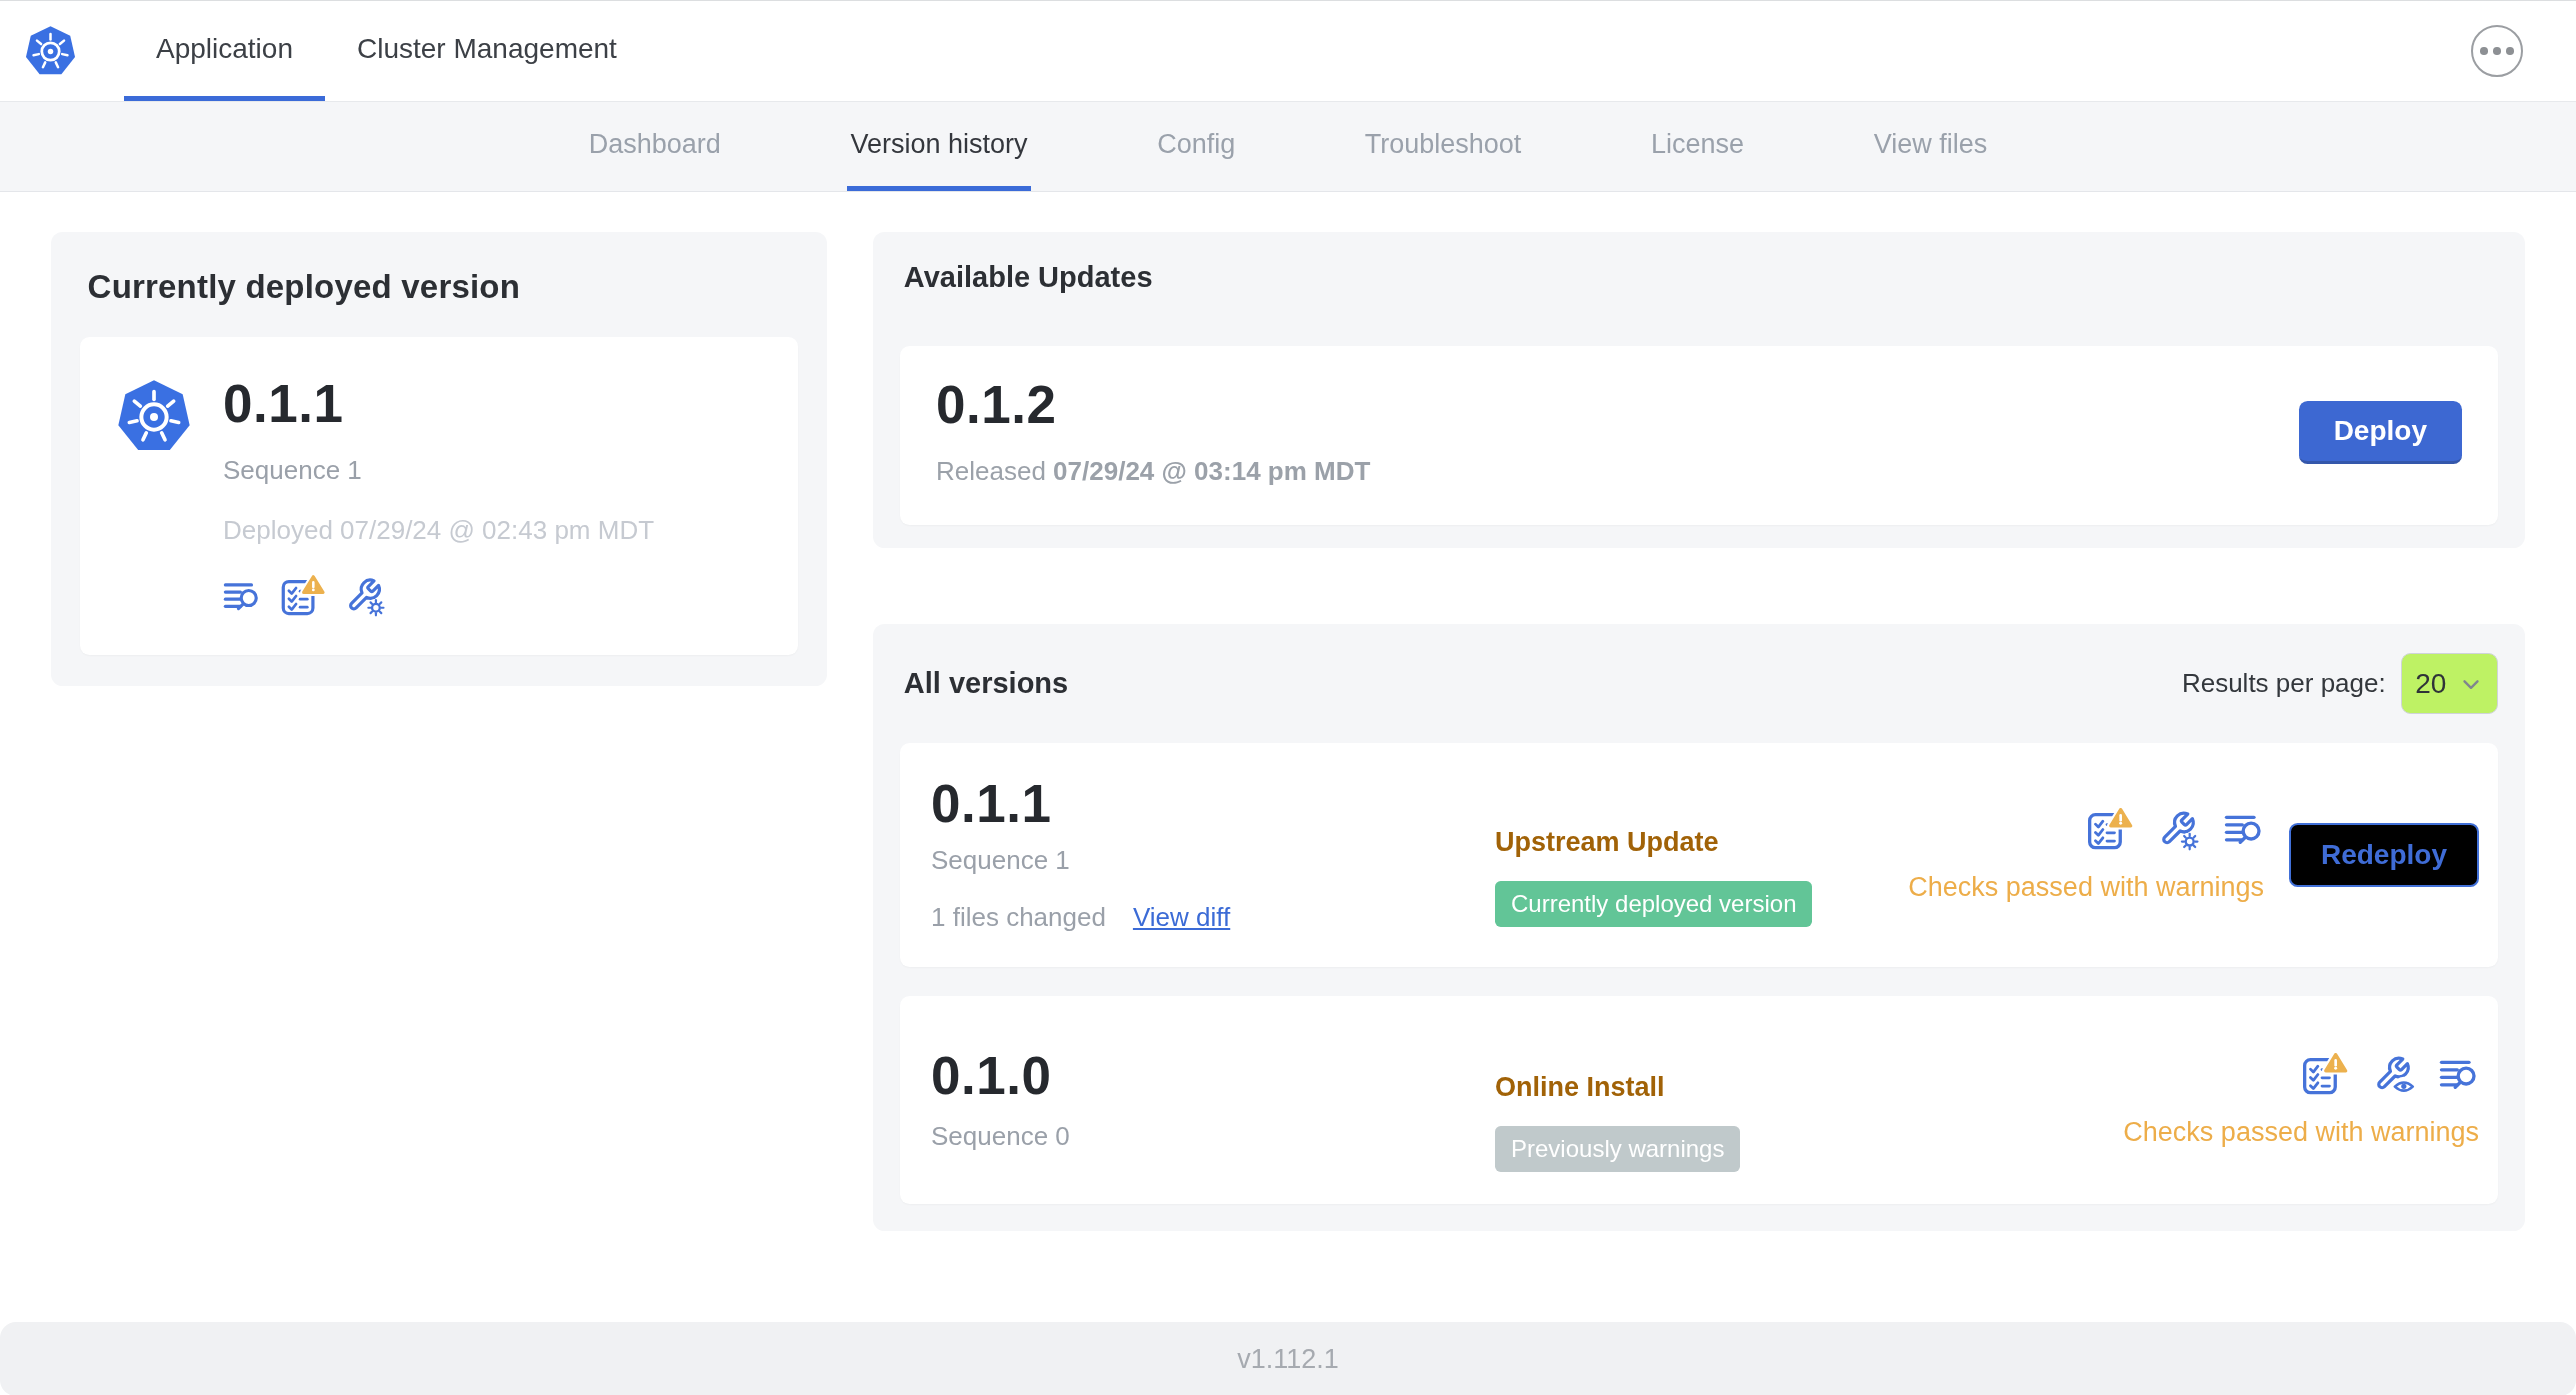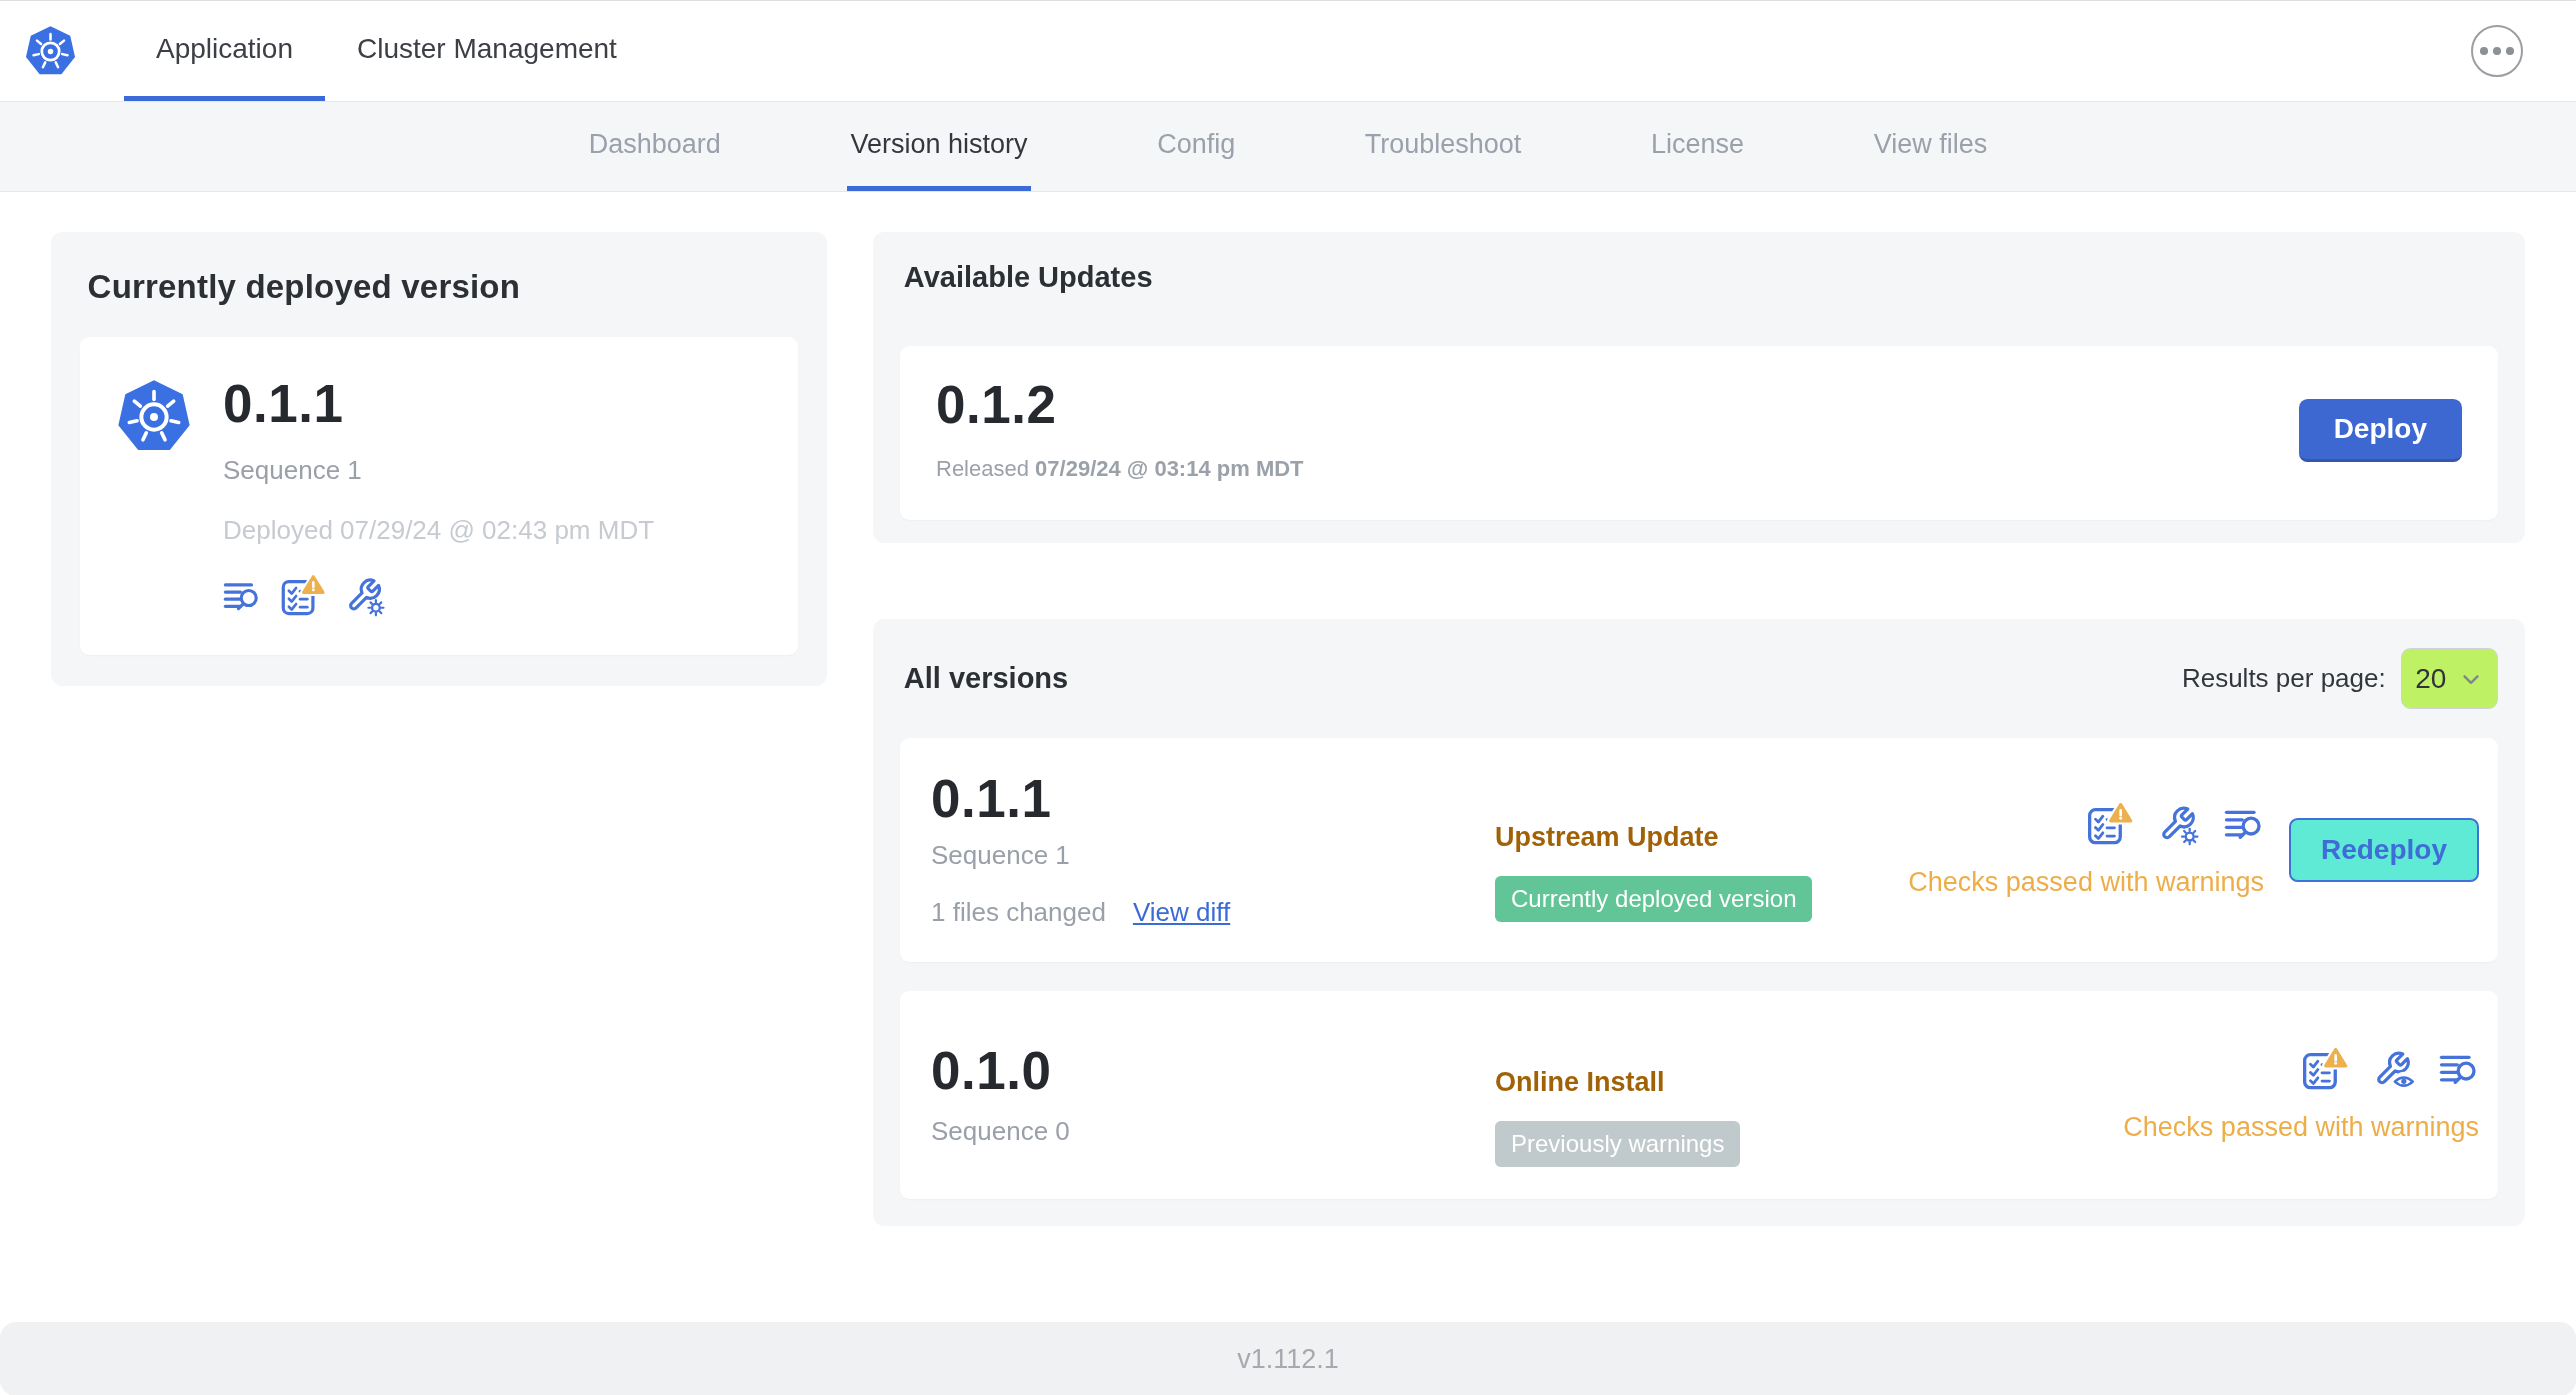--- a/index.html
+++ b/index.html
@@ -69,21 +69,21 @@
   .row-icons .ic-diff { width:40px; height:40px; }
   .row-icons .ic-checkwarn { width:47px; height:43px; }
   .row-icons .ic-wrench { width:43px; height:43px; }
 
   
   .right-col { flex:1 1 auto; display:flex; flex-direction:column; }
   .updates-card { padding:29px 27px 23px; }
   .card-heading { font-size:29px; font-weight:700; color:#2c2f34; margin-left:3.8px; }
   .update-row { margin-top:52px; padding:32px 36px 38px; display:flex; align-items:center; }
   .uv-version { font-size:53px; font-weight:700; color:#26292e; line-height:1; letter-spacing:0.5px; }
-  .released { margin-top:25px; font-size:22px; color:#9ba1a9; }
+  .released { margin-top:25px; font-size:26px; color:#9ba1a9; }
   .released b { font-weight:700; }
   .deploy-btn {
     margin-left:auto; background:#3d68d2; color:#fff; border:none;
     border-bottom:3.8px solid #3457ab; border-radius:8.6px; height:63px;
     padding:0 35px; font-size:28px; font-weight:700; cursor:pointer;
     font-family:inherit;
   }
 
   .allversions-card { margin-top:76px; padding:29px 27px 27px; }
   .av-header { display:flex; align-items:center; }
@@ -108,21 +108,21 @@
     display:inline-block; margin-top:23px; color:#fff; font-size:24px;
     padding:8.6px 16px; border-radius:5.7px; line-height:1.2;
   }
   .badge-green { background:#62c597; }
   .badge-gray { background:#c0c9cb; }
   .vr-col3 { display:flex; align-items:center; }
   .icon-stack { display:flex; flex-direction:column; align-items:flex-end; gap:21px; }
   .row-icons { display:flex; align-items:center; gap:24px; }
   .status-warn { font-size:27px; color:#edad49; white-space:nowrap; }
   .redeploy-btn {
-    margin-left:25px; background:#5eead4; border:2.9px solid #4170d8; color:#3f6cd6;
+    margin-left:25px; background:#000000; border:2.9px solid #4170d8; color:#3f6cd6;
     border-radius:8.6px; height:64px; padding:0 30px; font-size:28px; font-weight:700;
     cursor:pointer; font-family:inherit;
   }
 
   
   .footer {
     margin-top:auto; height:74px; flex:0 0 74px; background:#f0f1f3;
     display:flex; align-items:center; justify-content:center;
     font-size:27px; color:#a6aab0;border-radius:16px;
   }

